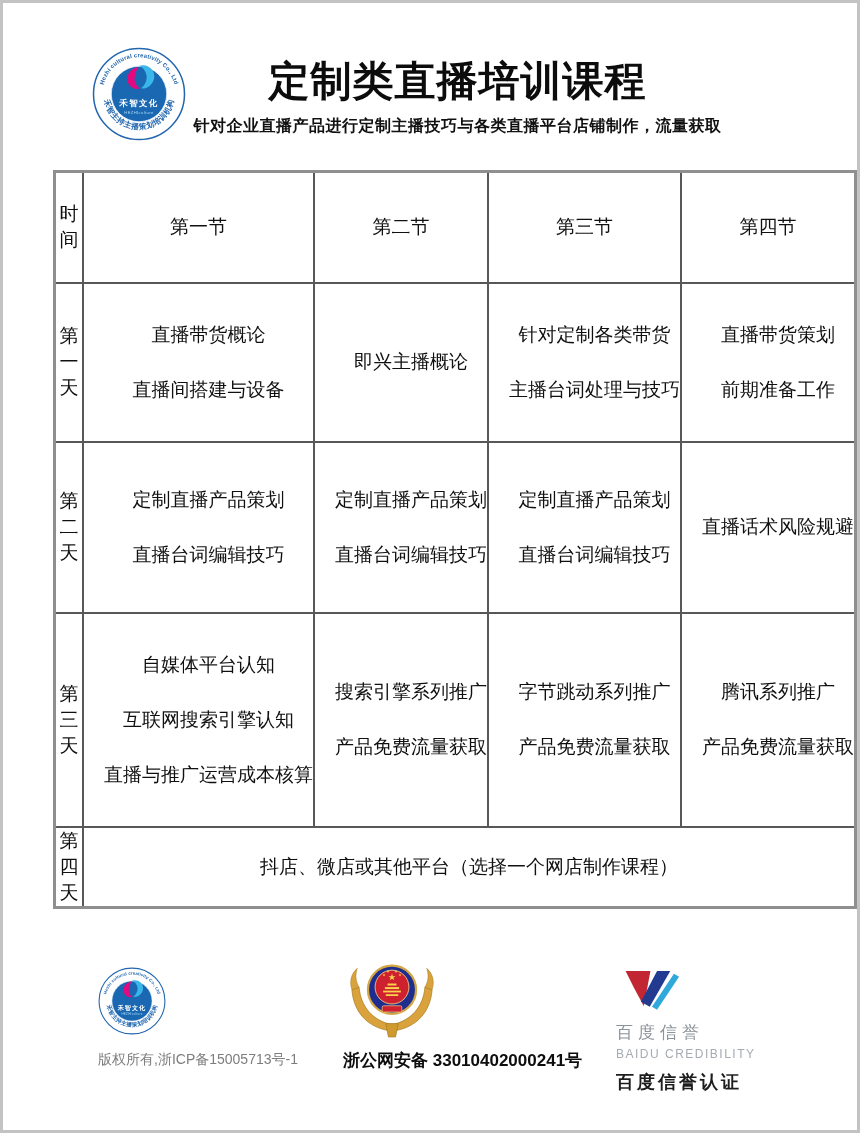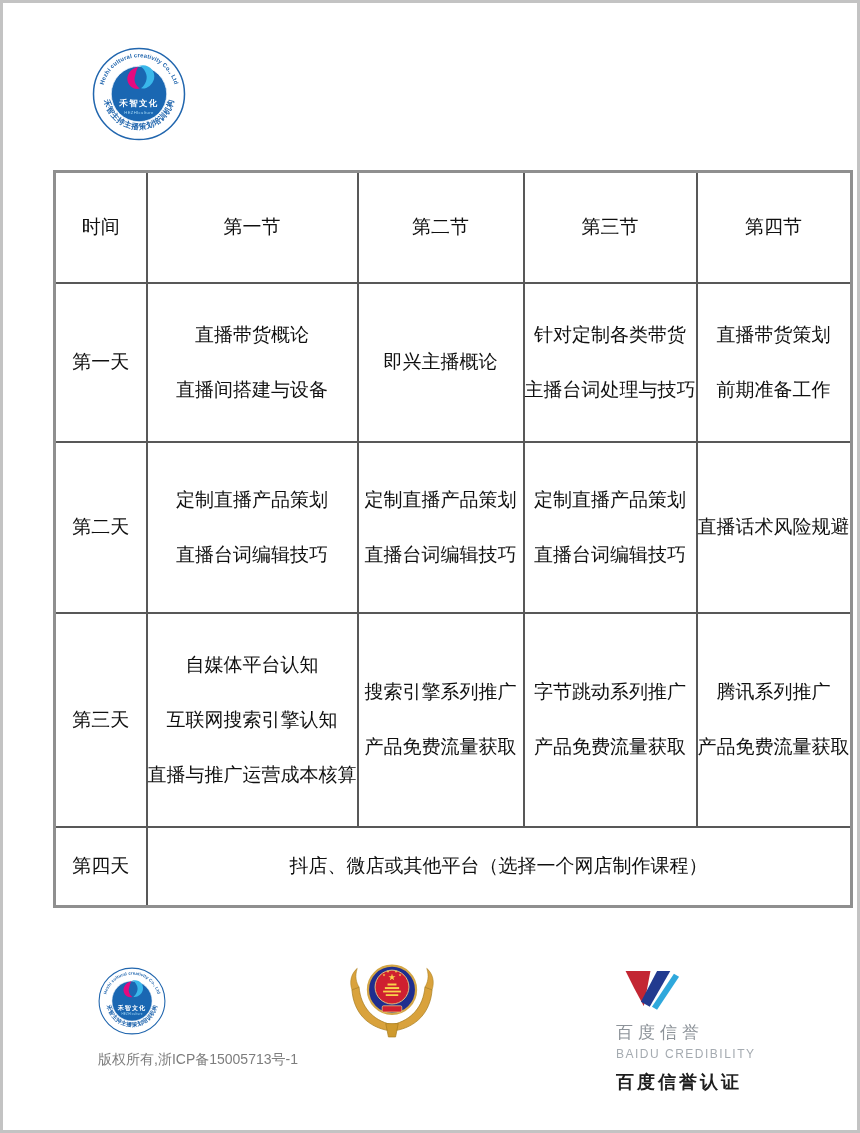--- a/index.html
+++ b/index.html
@@ -59,20 +59,21 @@
     color: #101010;
     padding: 0;
   }
   .lines {
     display: flex;
     flex-direction: column;
     justify-content: center;
     align-items: center;
     gap: 35px;
     height: 100%;
+    padding-left: 20px;
   }
   .ln { line-height: 20px; white-space: nowrap; }
   .merged-cell {
     text-align: left;
     padding-left: 9px;
   }
 
   
   .f-col {
     position: absolute;
@@ -129,20 +130,24 @@
     <text x="50" y="63" text-anchor="middle" font-size="9" font-weight="bold" fill="#ffffff" letter-spacing="1.5">禾智文化</text>
     <text x="50" y="71" text-anchor="middle" font-size="4.4" fill="#a8dcf8" letter-spacing="0.4">HEZHIculture</text>
   </symbol>
 </svg>
 
 <div class="page">
 
   <svg class="logo-header" viewBox="0 0 100 100">
     <use href="#hezhi-logo" xlink:href="#hezhi-logo"></use>
   </svg>
+  <div class="header-text">
+    <h1 class="title">定制类直播培训课程</h1>
+    <div class="subtitle">针对企业直播产品进行定制主播技巧与各类直播平台店铺制作，流量获取</div>
+  </div>
 
   <table class="schedule">
     <colgroup>
       <col style="width:92px">
         <col style="width:187px">
         <col style="width:166px">
         <col style="width:162px">
         <col style="width:153px">
     </colgroup>
     <tbody>
@@ -262,20 +267,21 @@
         <use href="#gold-star" xlink:href="#gold-star" transform="translate(50.5,15.5) scale(1.7)"></use>
         <use href="#gold-star" xlink:href="#gold-star" transform="translate(59.5,15.5) scale(1.7)"></use>
         <use href="#gold-star" xlink:href="#gold-star" transform="translate(64,19.5) scale(1.7)"></use>
         <rect x="50" y="29" width="10" height="2.2"></rect>
         <rect x="47" y="33" width="16" height="2.2"></rect>
         <rect x="45" y="37" width="20" height="2"></rect>
         <rect x="48" y="41" width="14" height="2"></rect>
       </g>
       <rect x="44" y="54" width="22" height="7" rx="1.5" fill="#cf2030" stroke="#eccf83" stroke-width="0.8"></rect>
     </svg>
+    <div class="police">浙公网安备 33010402000241号</div>
   </div>
 
   <div class="f-col f-right">
     <svg class="baidu-svg" viewBox="0 0 90 70">
       <polygon points="13,9 47,9 38,57 25,33" fill="#c32633"></polygon>
       <polygon points="56,9 74,9 46,58 34,51" fill="#223a8f"></polygon>
       <polygon points="79,13 86,17 56,62 49,58" fill="#2fa8dc"></polygon>
     </svg>
     <div class="baidu-cn">百度信誉</div>
     <div class="baidu-en">BAIDU CREDIBILITY</div>

